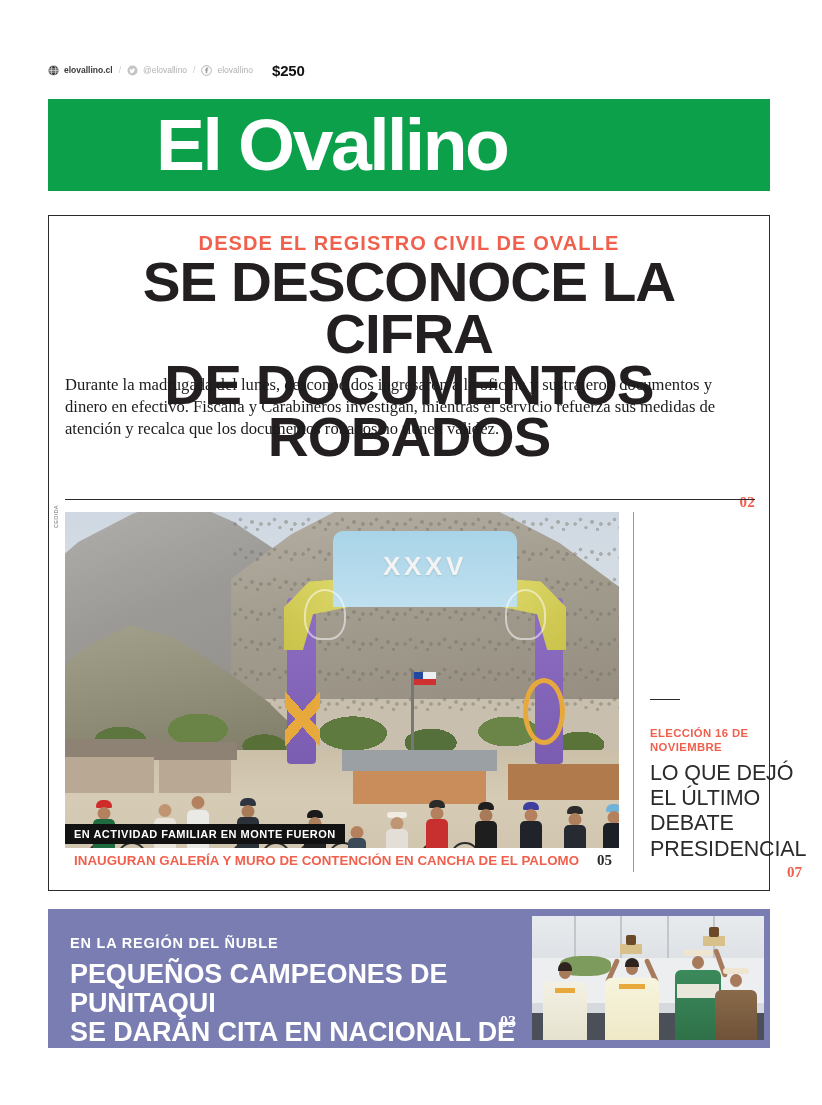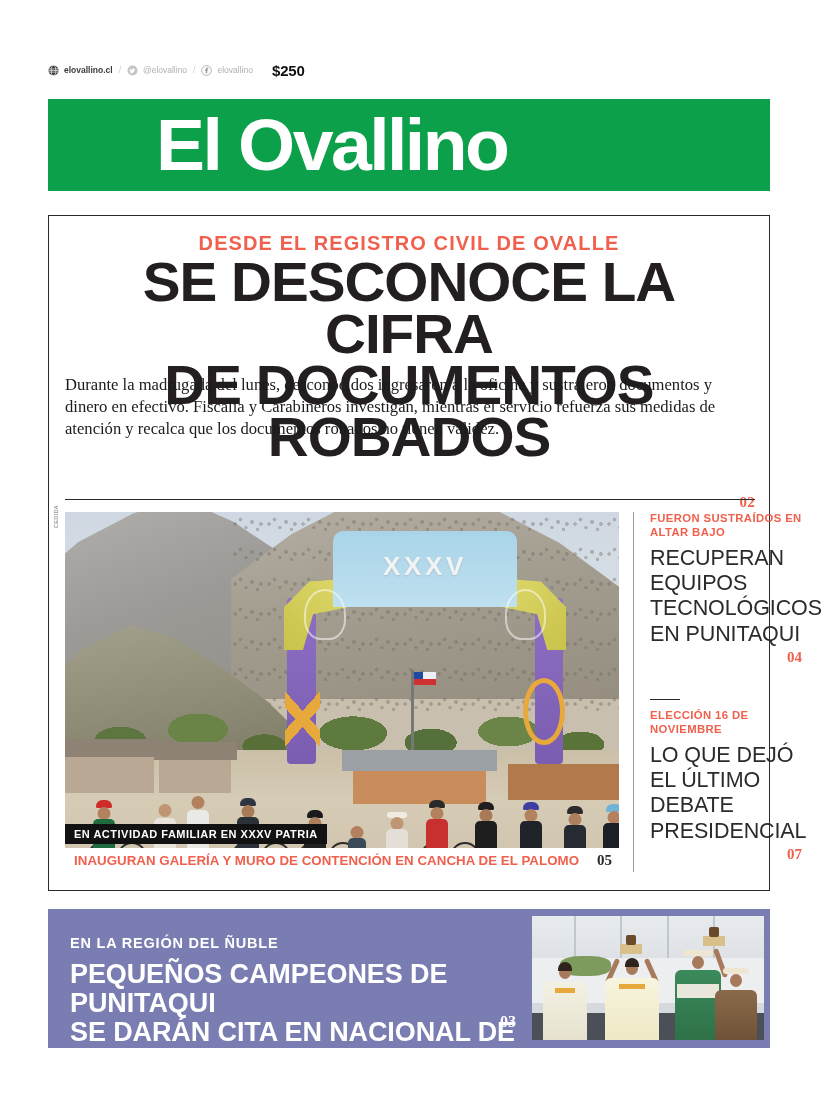--- a/index.html
+++ b/index.html
@@ -390,37 +390,32 @@
         <div class="rider" style="left:96%;width:34px;height:68px;">
           <div class="helm" style="top:0;background:#6fb3d8;"></div>
           <div class="head" style="top:7px;background:#b4815f;"></div>
           <div class="body" style="top:19px;height:40px;background:#1c2026;"></div>
         </div>
       </div>
     </div>
 
     <div class="photo-credit">CEDIDA</div>
 
-    <div class="cap-kicker">EN ACTIVIDAD FAMILIAR EN XXXV PATRIA</div>
+    <div class="cap-kicker">EN ACTIVIDAD FAMILIAR EN MONTE FUERON</div>
     <div class="cap-main">
       <span class="txt">INAUGURAN GALERÍA Y MURO DE CONTENCIÓN EN CANCHA DE EL PALOMO</span>
       <span class="no">05</span>
     </div>
 
     <div class="vdiv"></div>
 
-    <div class="side" style="top:296px;">
-      <div class="sk">FUERON SUSTRAÍDOS EN ALTAR BAJO</div>
-      <div class="sh">RECUPERAN EQUIPOS TECNOLÓGICOS EN PUNITAQUI</div>
-      <div class="sn">04</div>
-    </div>
 
     <div class="side-hr" style="top:483px;"></div>
 
-    <div class="side" style="top:493px;">
+    <div class="side" style="top:511px;">
       <div class="sk">ELECCIÓN 16 DE NOVIEMBRE</div>
       <div class="sh">LO QUE DEJÓ EL ÚLTIMO DEBATE PRESIDENCIAL</div>
       <div class="sn">07</div>
     </div>
 
   </div>
 
   <div class="banner">
     <div class="left">
       <div class="bk">EN LA REGIÓN DEL ÑUBLE</div>

